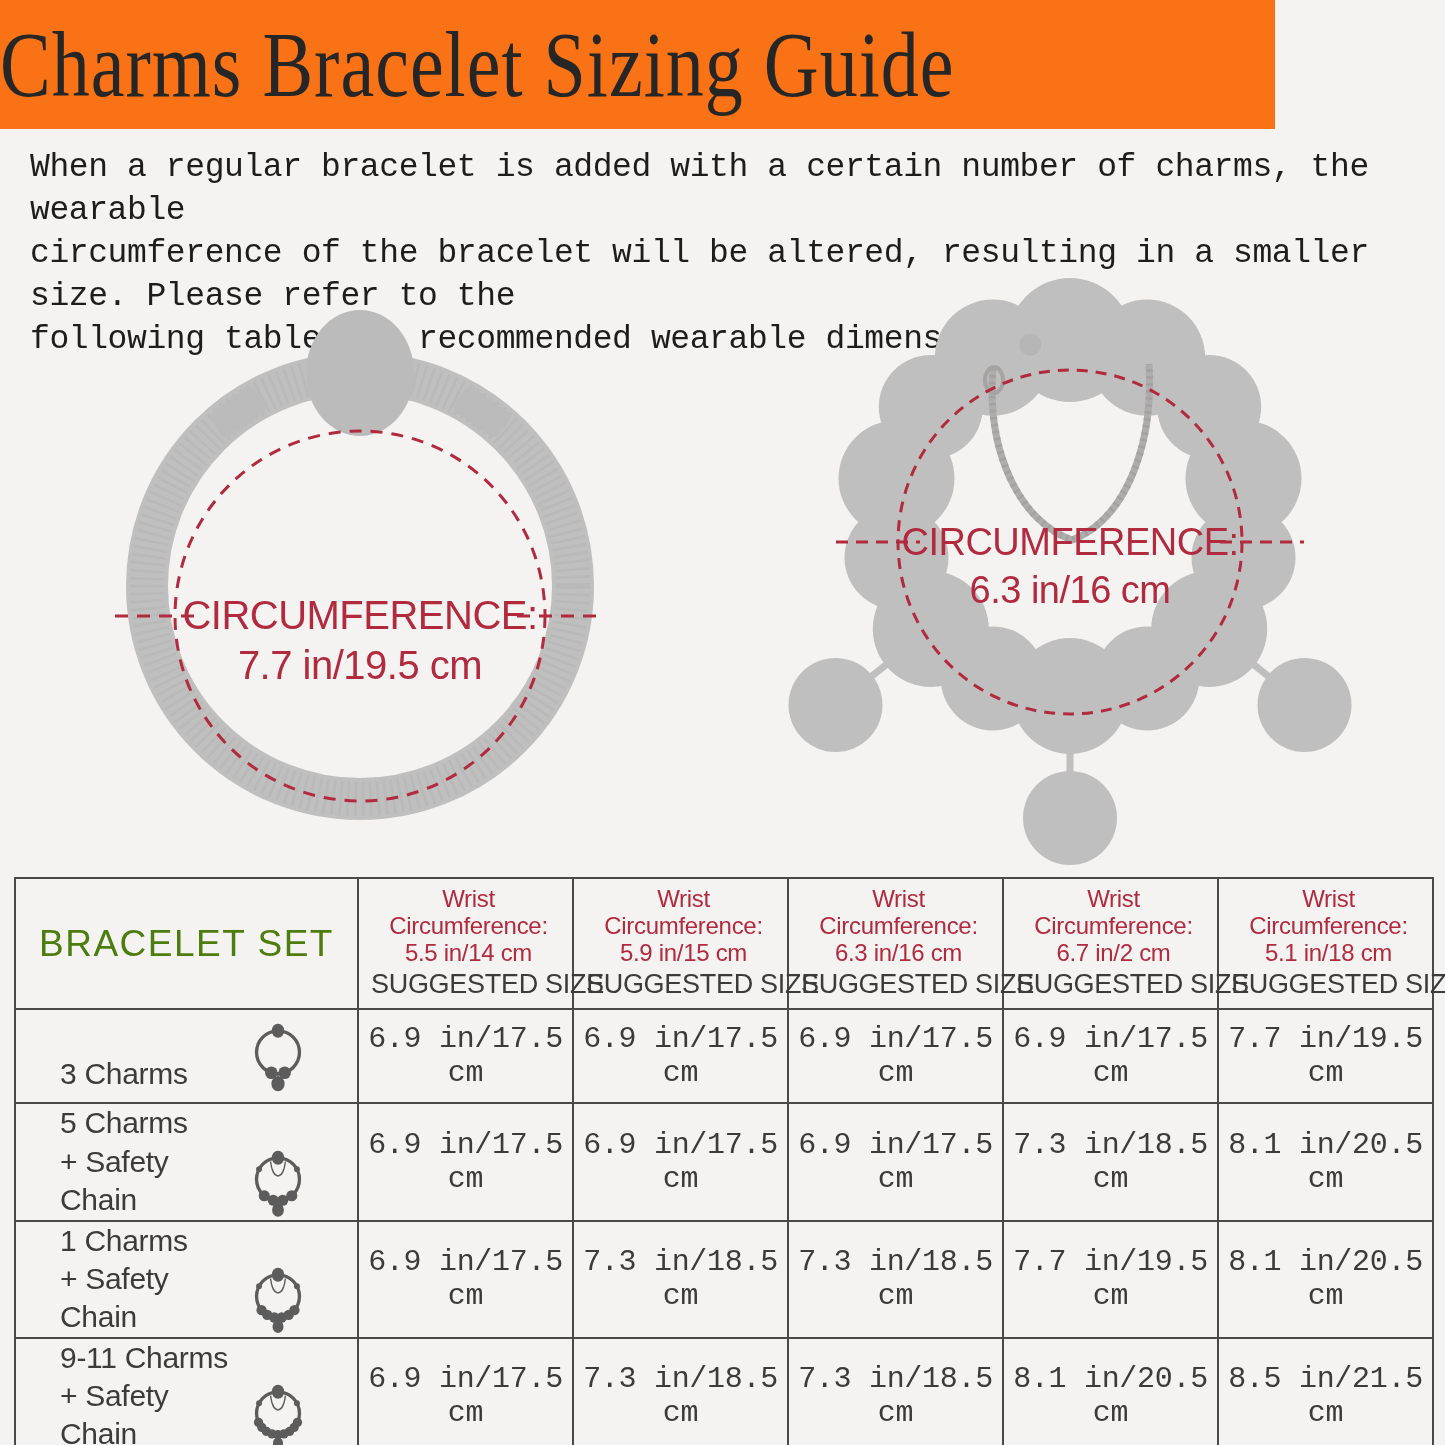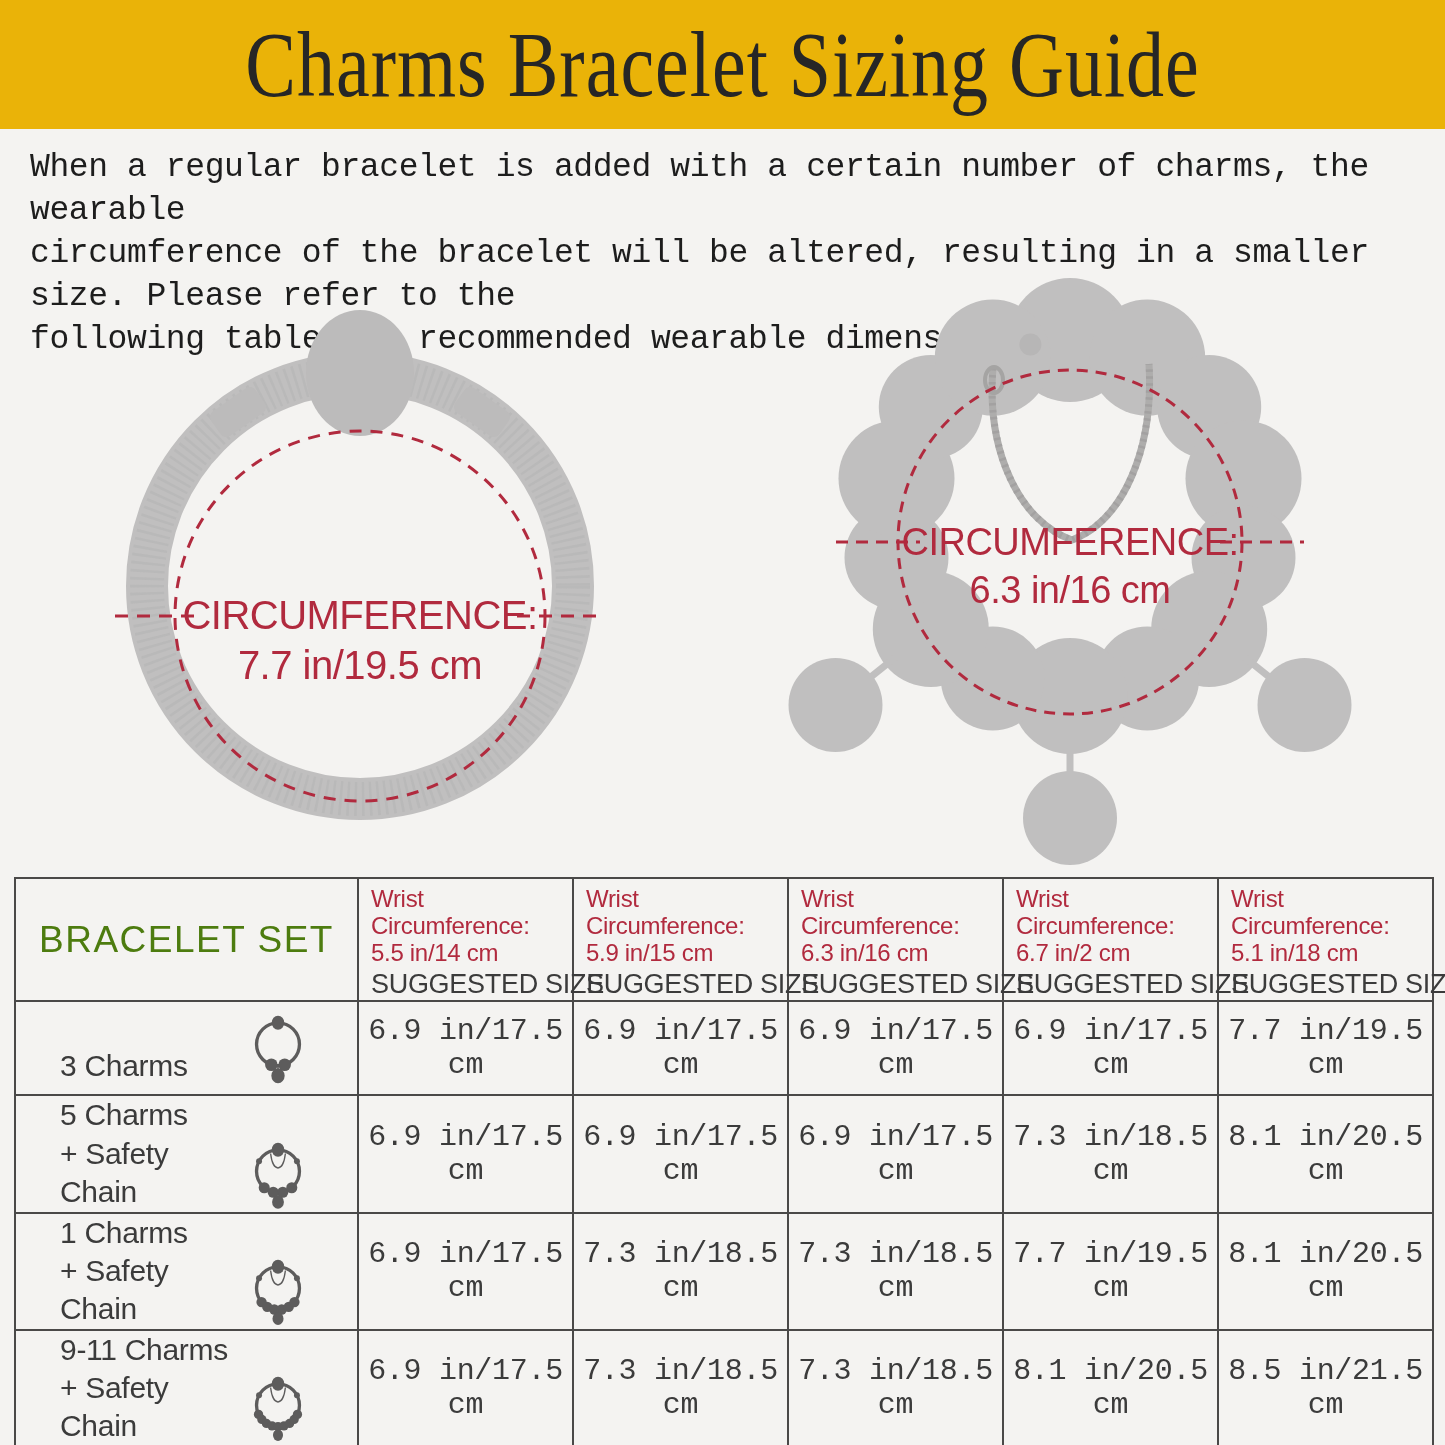--- a/index.html
+++ b/index.html
@@ -4,22 +4,22 @@
 <style>
   html,body{margin:0;padding:0;}
   body{
     width:1445px;height:1445px;position:relative;overflow:hidden;
     background:#f4f3f1;
     font-family:"Liberation Sans",sans-serif;
     color:#3b3b3b;
   }
   
   .band{
-    position:absolute;top:0;left:0;width:1445px;height:129px;
-    background:#eab308;display:flex;align-items:center;justify-content:center;
+    position:absolute;top:0;left:0;width:1275px;height:129px;
+    background:#f97316;display:flex;align-items:center;
   }
   .band h1{
     margin:0;font-family:"Liberation Serif",serif;font-weight:400;
     font-size:76px;color:#262626;letter-spacing:1px;
     transform:scaleY(1.22);transform-origin:center;white-space:nowrap;
   }
   
   .intro{
     position:absolute;top:147px;left:30px;width:1400px;
     font-size:33px;line-height:1.3;color:#1d1d1d;letter-spacing:-0.4px;
@@ -41,21 +41,21 @@
   table.sizing th,table.sizing td{
     border:2px solid #4a4948;background:#f4f3f1;
     font-weight:normal;padding:0;
   }
   table.sizing th{height:95px;vertical-align:middle;}
   table.sizing td{height:92px;vertical-align:middle;}
   th.set-hdr{
     font-size:37px;letter-spacing:1.5px;color:#4d7c0f;text-align:center;
   }
   th.col-hdr{text-align:left;}
-  th.col-hdr .inner{padding:6px 6px 0 12px;}
+  th.col-hdr .inner{padding:6px 6px 8px 12px;text-align:center;}
   .wrist{
     color:#b12a3e;font-size:24px;line-height:1.13;letter-spacing:-0.3px;
   }
   .sug{
     color:#3b3b3b;font-size:27px;letter-spacing:-0.3px;margin-top:3px;white-space:nowrap;
   }
   td.label-cell .cellwrap{
     display:flex;align-items:flex-end;justify-content:space-between;
     padding:0 42px 0 44px;
   }

